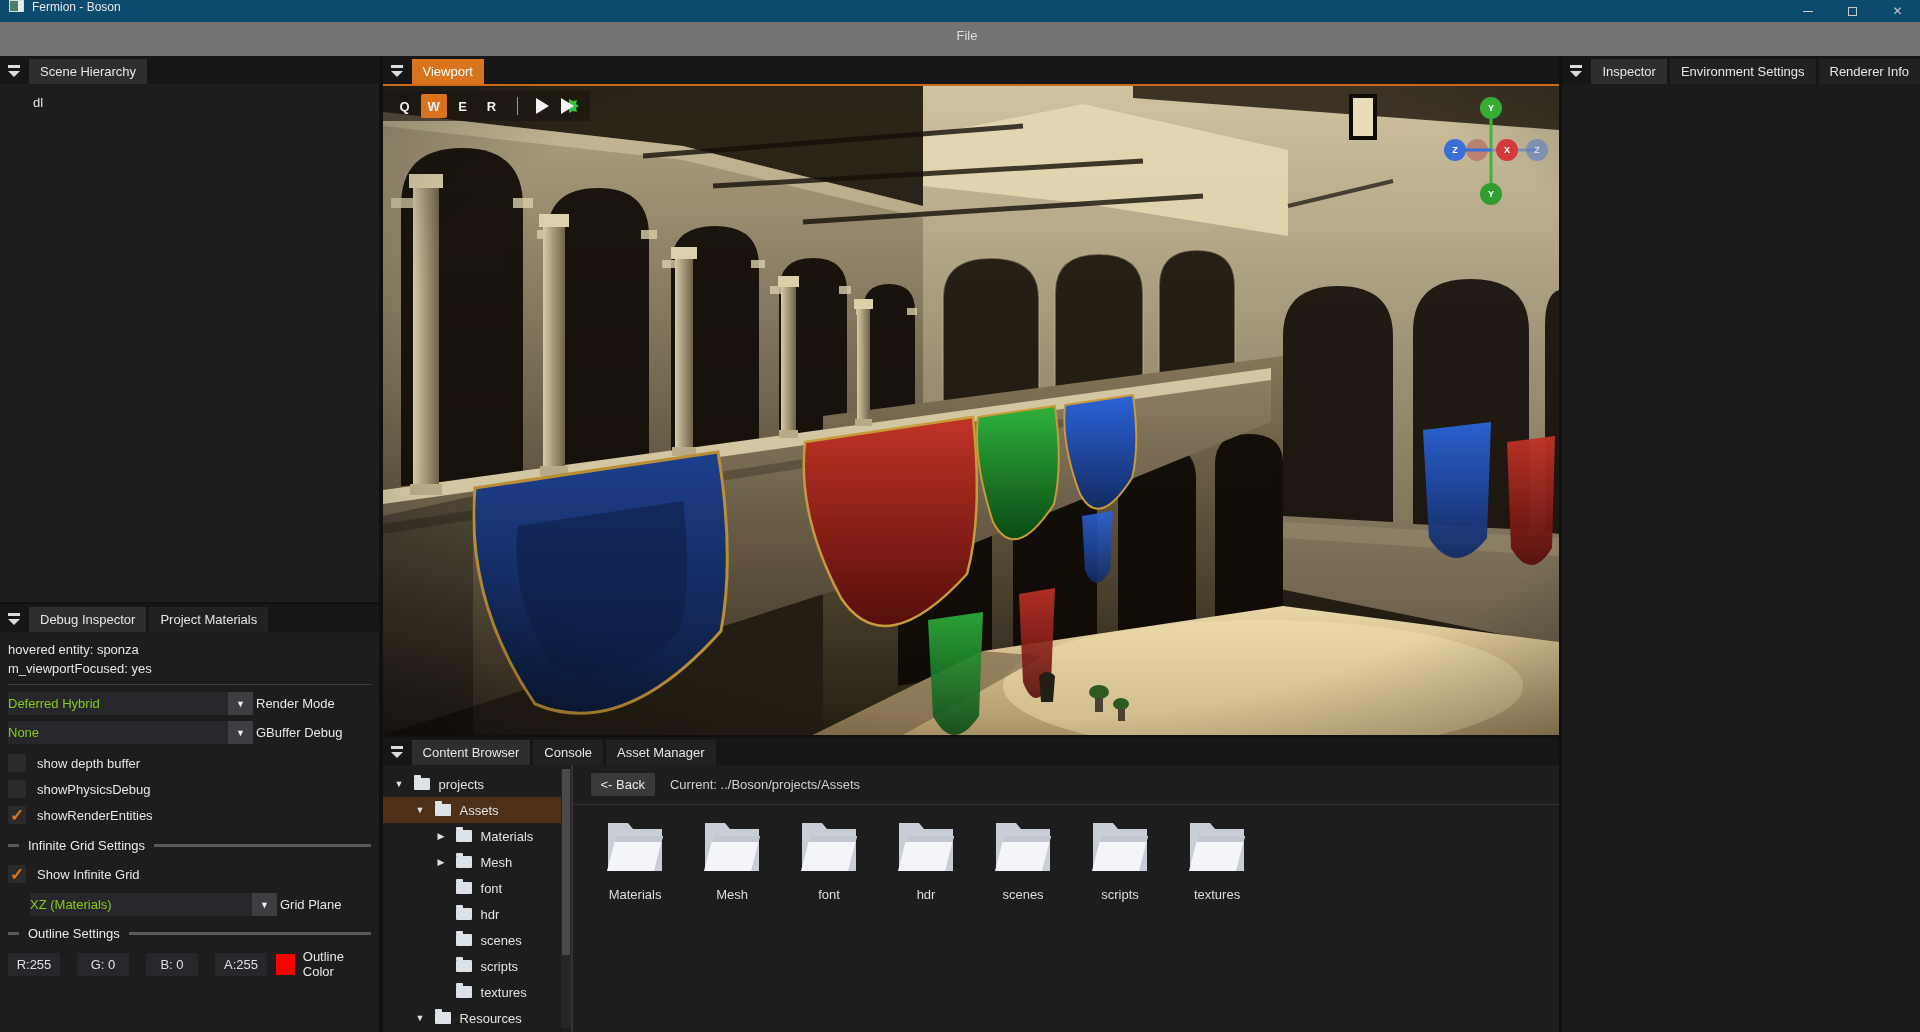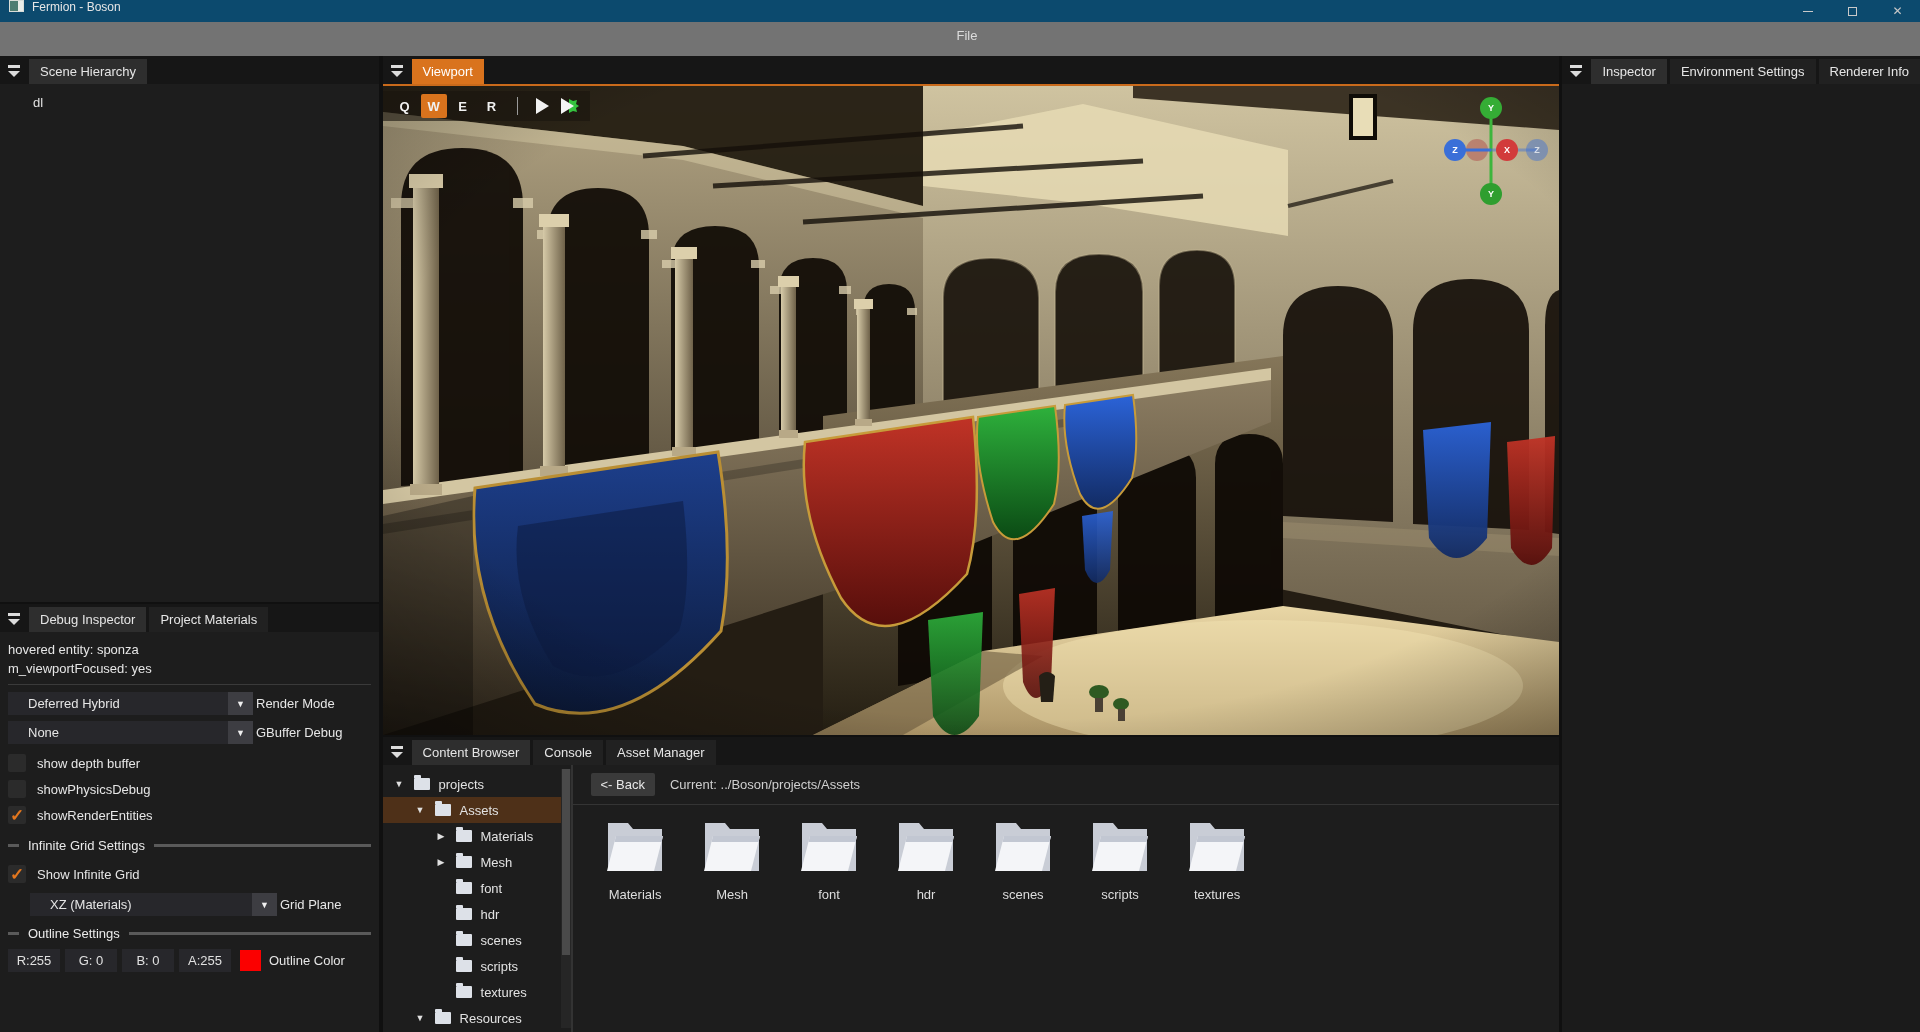--- a/index.html
+++ b/index.html
@@ -41,21 +41,21 @@
   .scene-panel { height:546px; }
   .hier-item { color:#e2e2e2; font-size:13px; padding:3px 4px 3px 33px; }
 
   
   .debug-panel { flex:1; }
   .debug-body { padding:8px 8px 0 8px; color:#e6e6e6; font-size:13px; }
   .info-line { padding:2px 0; }
   .rule { height:1px; background:#3a3a3a; margin:6px 0 7px 0; }
   .combo-row { display:flex; align-items:center; margin:0 0 6px 0; }
   .combo { width:245px; height:23px; background:#27272b; display:flex; align-items:center; }
-  .combo-value { flex:1; padding-left:20px; color:#e5e5e5; }
+  .combo-value { flex:1; padding-left:0; color:#84cc16; }
   .combo-arrow { width:25px; height:23px; background:#3d3d42; display:flex; align-items:center; justify-content:center; flex:none; }
   .combo-arrow span { color:#f0f0f0; font-size:9px; }
   .combo-label { margin-left:3px; }
   .check-row { display:flex; align-items:center; height:26px; }
   .checkbox { width:18px; height:18px; background:#2b2b2b; border-radius:2px; display:flex; align-items:center; justify-content:center; flex:none; }
   .checkbox .mark { display:none; color:var(--check); font-size:17px; font-weight:bold; line-height:1; }
   .checkbox.checked .mark { display:block; }
   .check-label { margin-left:11px; }
   .sect-header { display:flex; align-items:center; gap:9px; margin:10px 0 8px 0; color:#eaeaea; }
   .sect-header .dash { width:11px; height:3px; background:#5a5a5a; flex:none; }
@@ -222,21 +222,21 @@
           </div>
           <span class="combo-label">Grid Plane</span>
         </div>
 
         <div class="sect-header">
           <span class="dash"></span>
             <span>Outline Settings</span>
             <span class="line"></span>
         </div>
         <div class="rgba-row">
-          <span style="display:flex; gap:5px;border-radius:8px;">
+          <span style="display:flex; gap:17px;border-radius:8px;">
 
           <span class="val-box">R:255</span>
               <span class="val-box">G: 0</span>
               <span class="val-box">B: 0</span>
               <span class="val-box">A:255</span>
             </span>
           <span class="swatch" style="background-color: rgb(251, 0, 0);"></span>
           <span class="combo-label">Outline Color</span>
         </div>
       </div>

